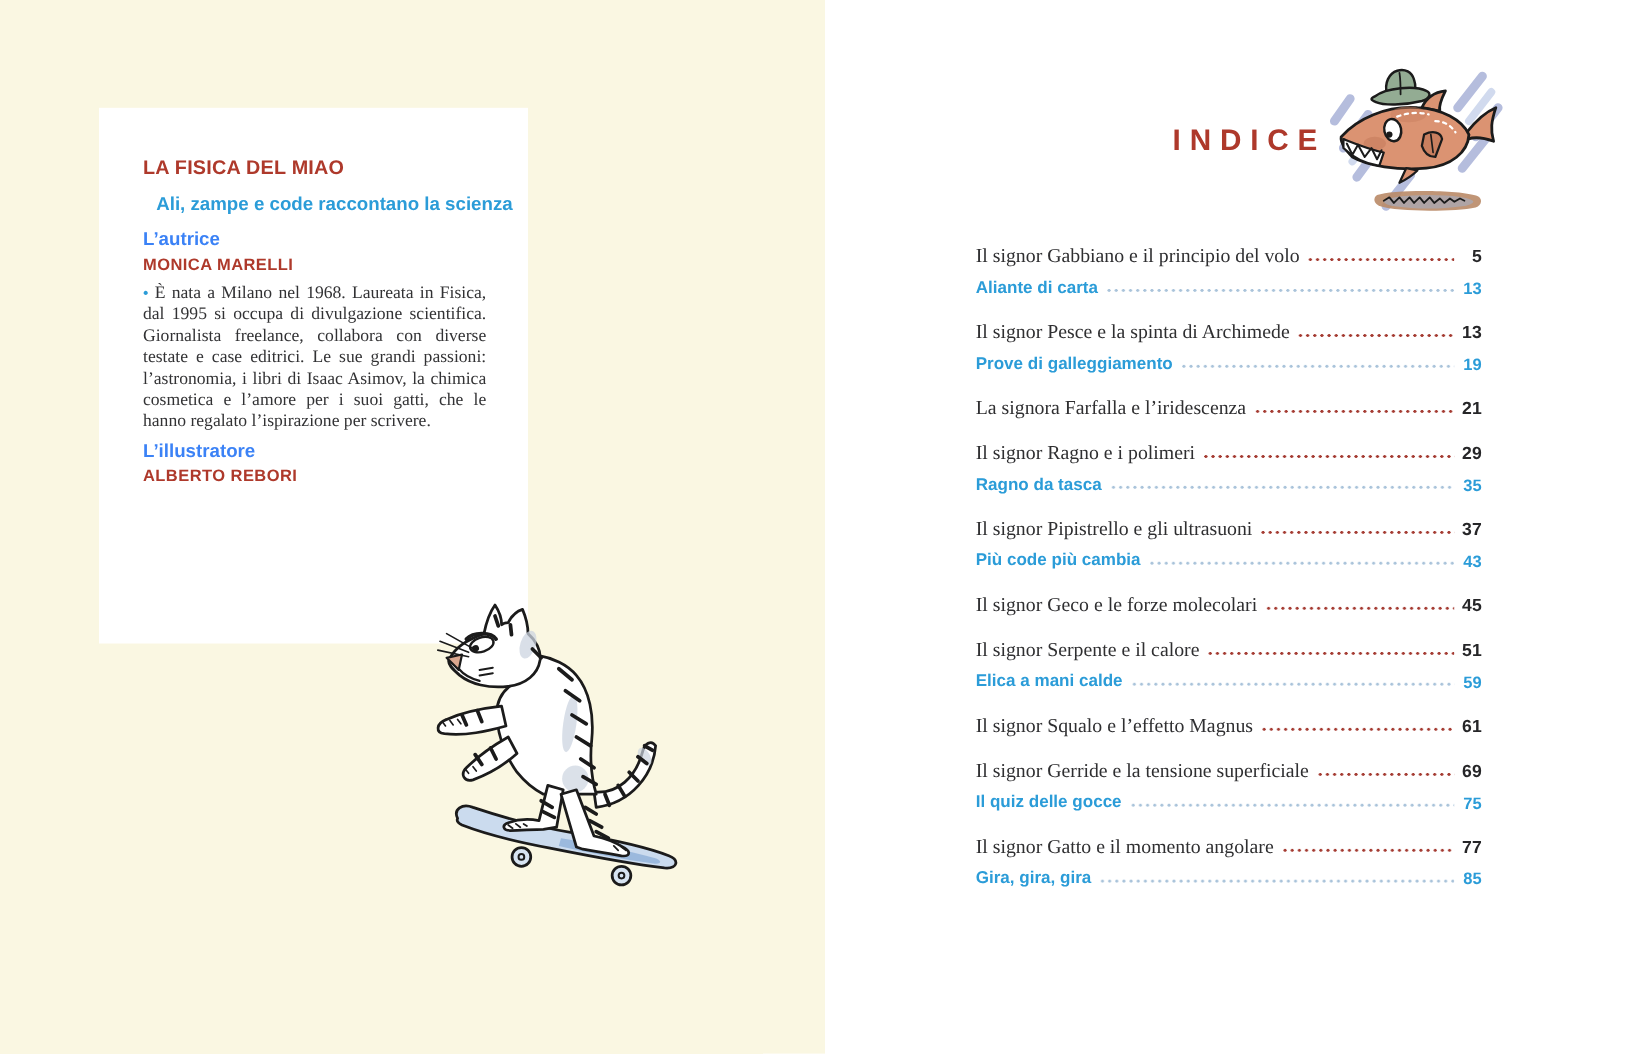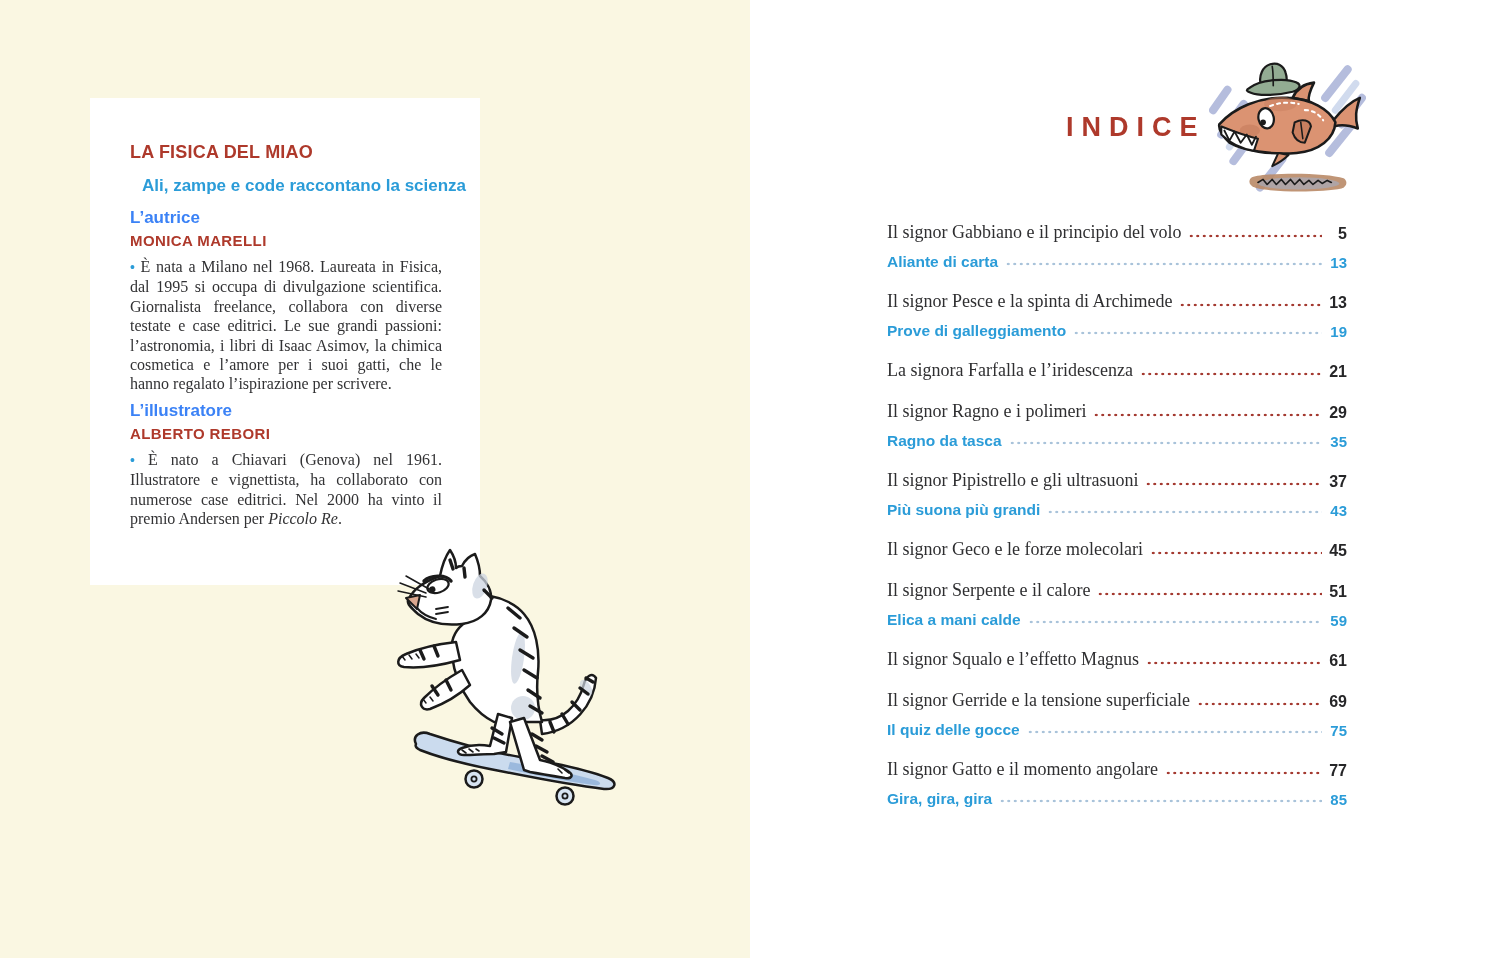--- a/index.html
+++ b/index.html
@@ -92,21 +92,20 @@
     <div class="bio-card">
       <h1 class="book-title">LA FISICA DEL MIAO</h1>
       <h2 class="book-subtitle">Ali, zampe e code raccontano la scienza</h2>
 
       <h3 class="sec-heading">L’autrice</h3>
       <div class="sec-name">MONICA MARELLI</div>
       <p class="bio-text"><span class="bullet">•</span> <span>È nata a Milano nel 1968. Laureata in Fisica, dal 1995 si occupa di divulgazione scientifica. Giornalista freelance, collabora con diverse testate e case editrici. Le sue grandi passioni: l’astronomia, i libri di Isaac Asimov, la chimica cosmetica e l’amore per i suoi gatti, che le hanno regalato l’ispirazione per scrivere.</span></p>
 
       <h3 class="sec-heading">L’illustratore</h3>
       <div class="sec-name">ALBERTO REBORI</div>
-      <p class="bio-text"><span class="bullet">•</span> <span>È nato a Chiavari (Genova) nel 1961. Illustratore e vignettista, ha collaborato con numerose case editrici. Nel 2000 ha vinto il premio Andersen per </span><em>Piccolo Re</em><span>.</span></p>
     </div>
 
     <svg class="cat-illo" viewBox="0 0 250 272" fill="none" stroke-linecap="round" stroke-linejoin="round">
 
       <path d="M26,206 C22,198 30,192 40,196 C70,206 100,214 130,219 C165,225 195,231 218,240 C228,244 226,252 214,251 C180,247 145,240 110,233 C78,227 48,219 30,212 C26,210 25,208 26,206 Z" fill="#CBDBEE" stroke="#1b1b1b" stroke-width="2.5"></path>
       <path d="M120,224 C150,229 180,235 205,242 C212,244 212,248 204,247 C175,243 145,237 118,231 Z" fill="#8FB0D8" opacity="0.8"></path>
 
       <circle cx="84" cy="241" r="8.5" fill="#D7E4F2" stroke="#1b1b1b" stroke-width="2.5"></circle>
       <circle cx="84" cy="241" r="2.6" stroke="#1b1b1b" stroke-width="1.8"></circle>
       <circle cx="175" cy="258" r="8.5" fill="#D7E4F2" stroke="#1b1b1b" stroke-width="2.5"></circle>
@@ -256,21 +255,21 @@
         <span class="toc-label">Ragno da tasca</span>
         <span class="toc-leader"></span>
         <span class="toc-page">35</span>
       </div>
         <div class="toc-row chapter group-start">
         <span class="toc-label">Il signor Pipistrello e gli ultrasuoni</span>
         <span class="toc-leader"></span>
         <span class="toc-page">37</span>
       </div>
         <div class="toc-row sub">
-        <span class="toc-label">Più suona più grandi</span>
+        <span class="toc-label">Più code più cambia</span>
         <span class="toc-leader"></span>
         <span class="toc-page">43</span>
       </div>
         <div class="toc-row chapter group-start">
         <span class="toc-label">Il signor Geco e le forze molecolari</span>
         <span class="toc-leader"></span>
         <span class="toc-page">45</span>
       </div>
         <div class="toc-row chapter group-start">
         <span class="toc-label">Il signor Serpente e il calore</span>

